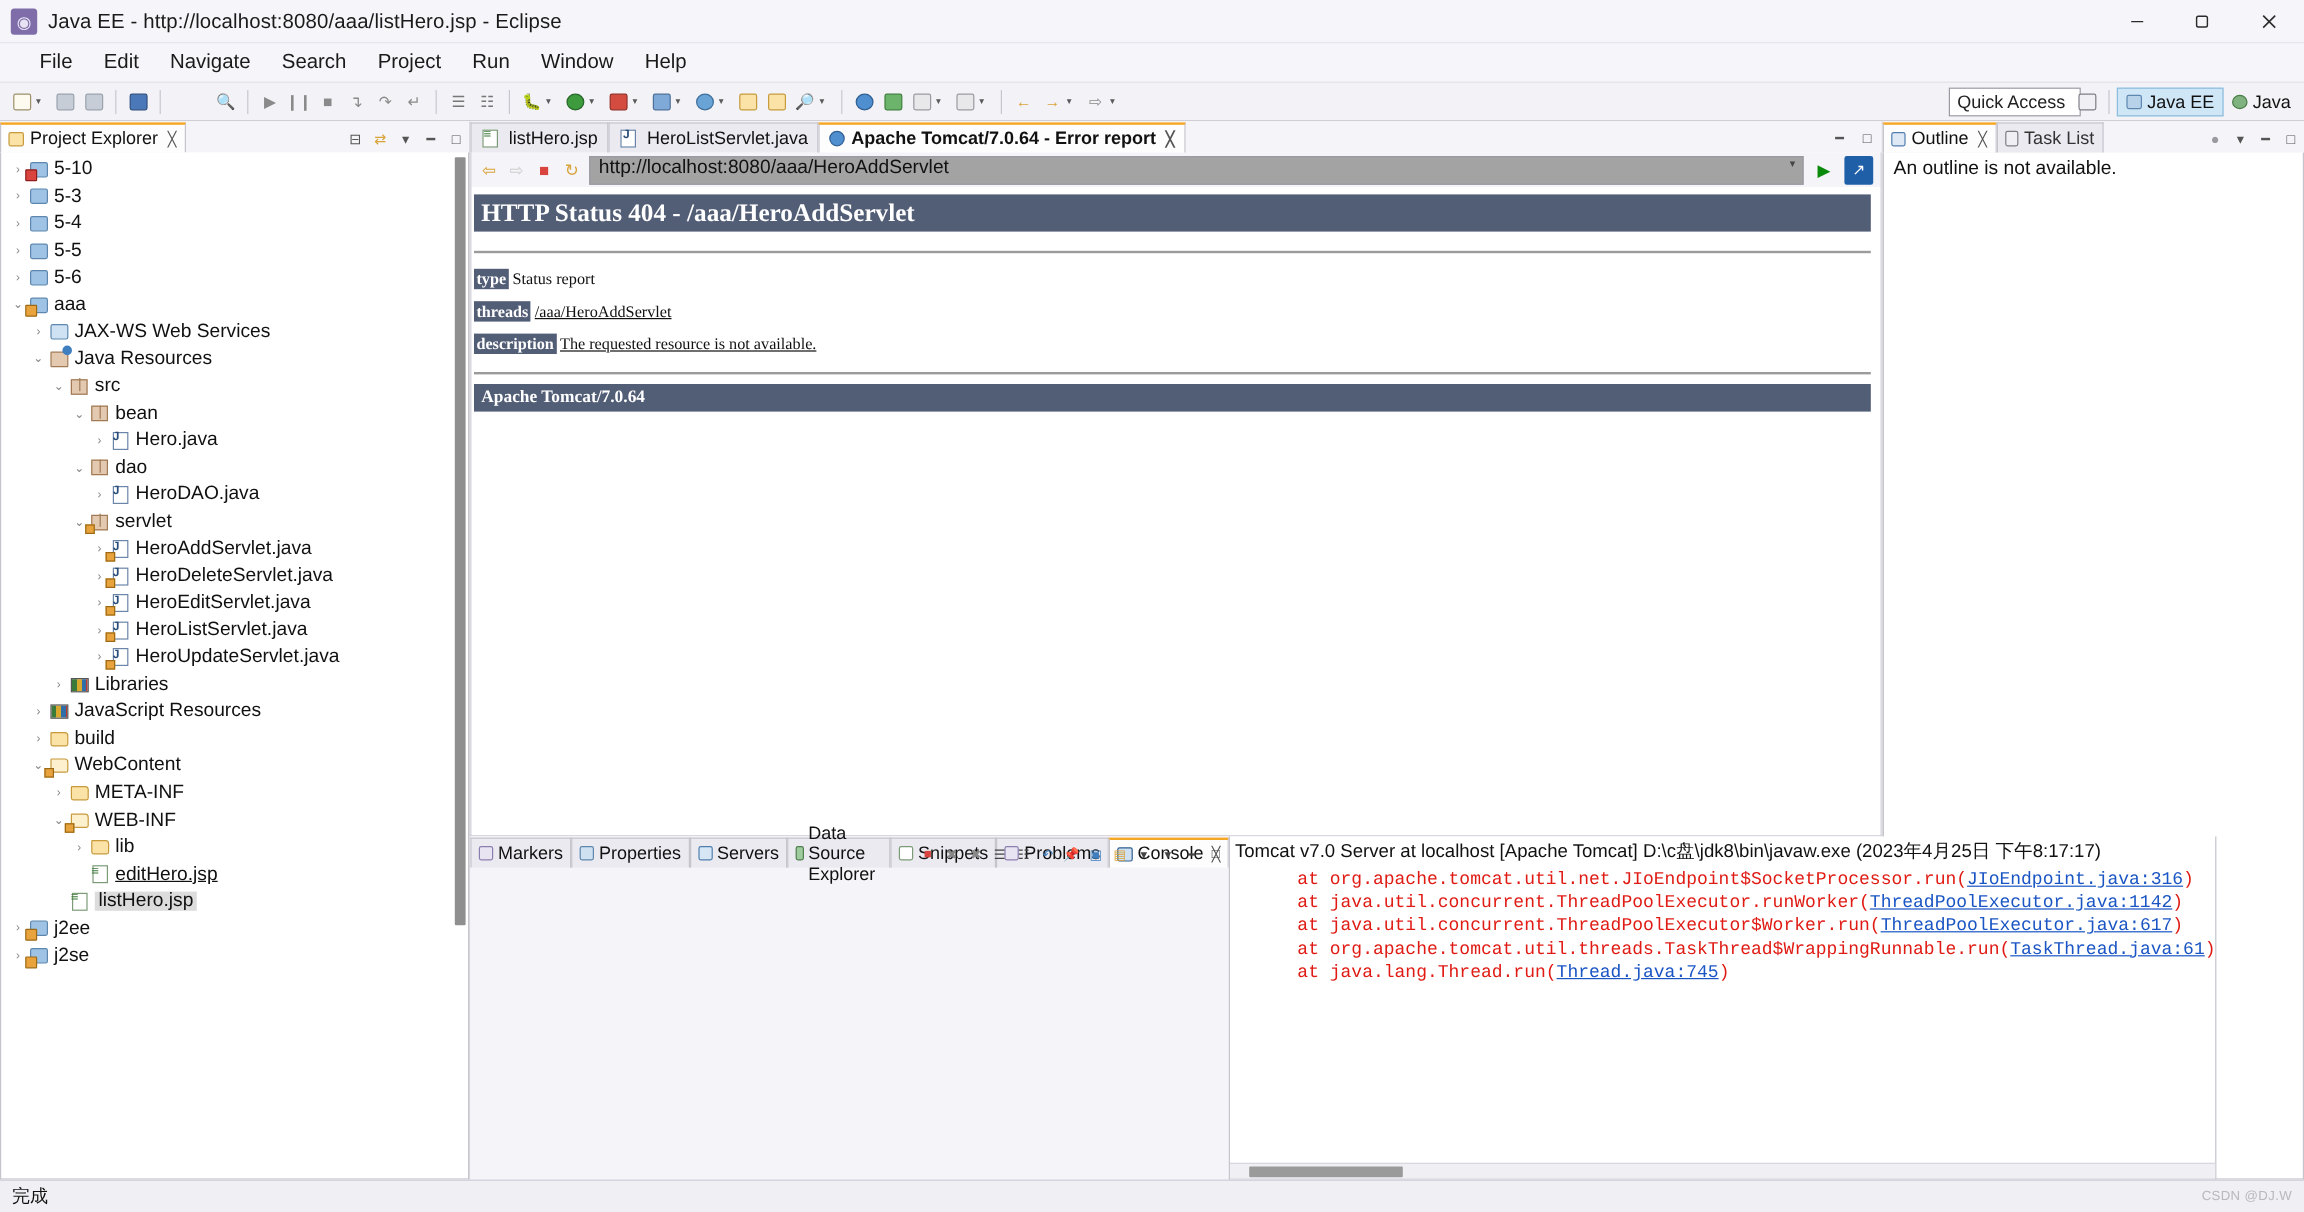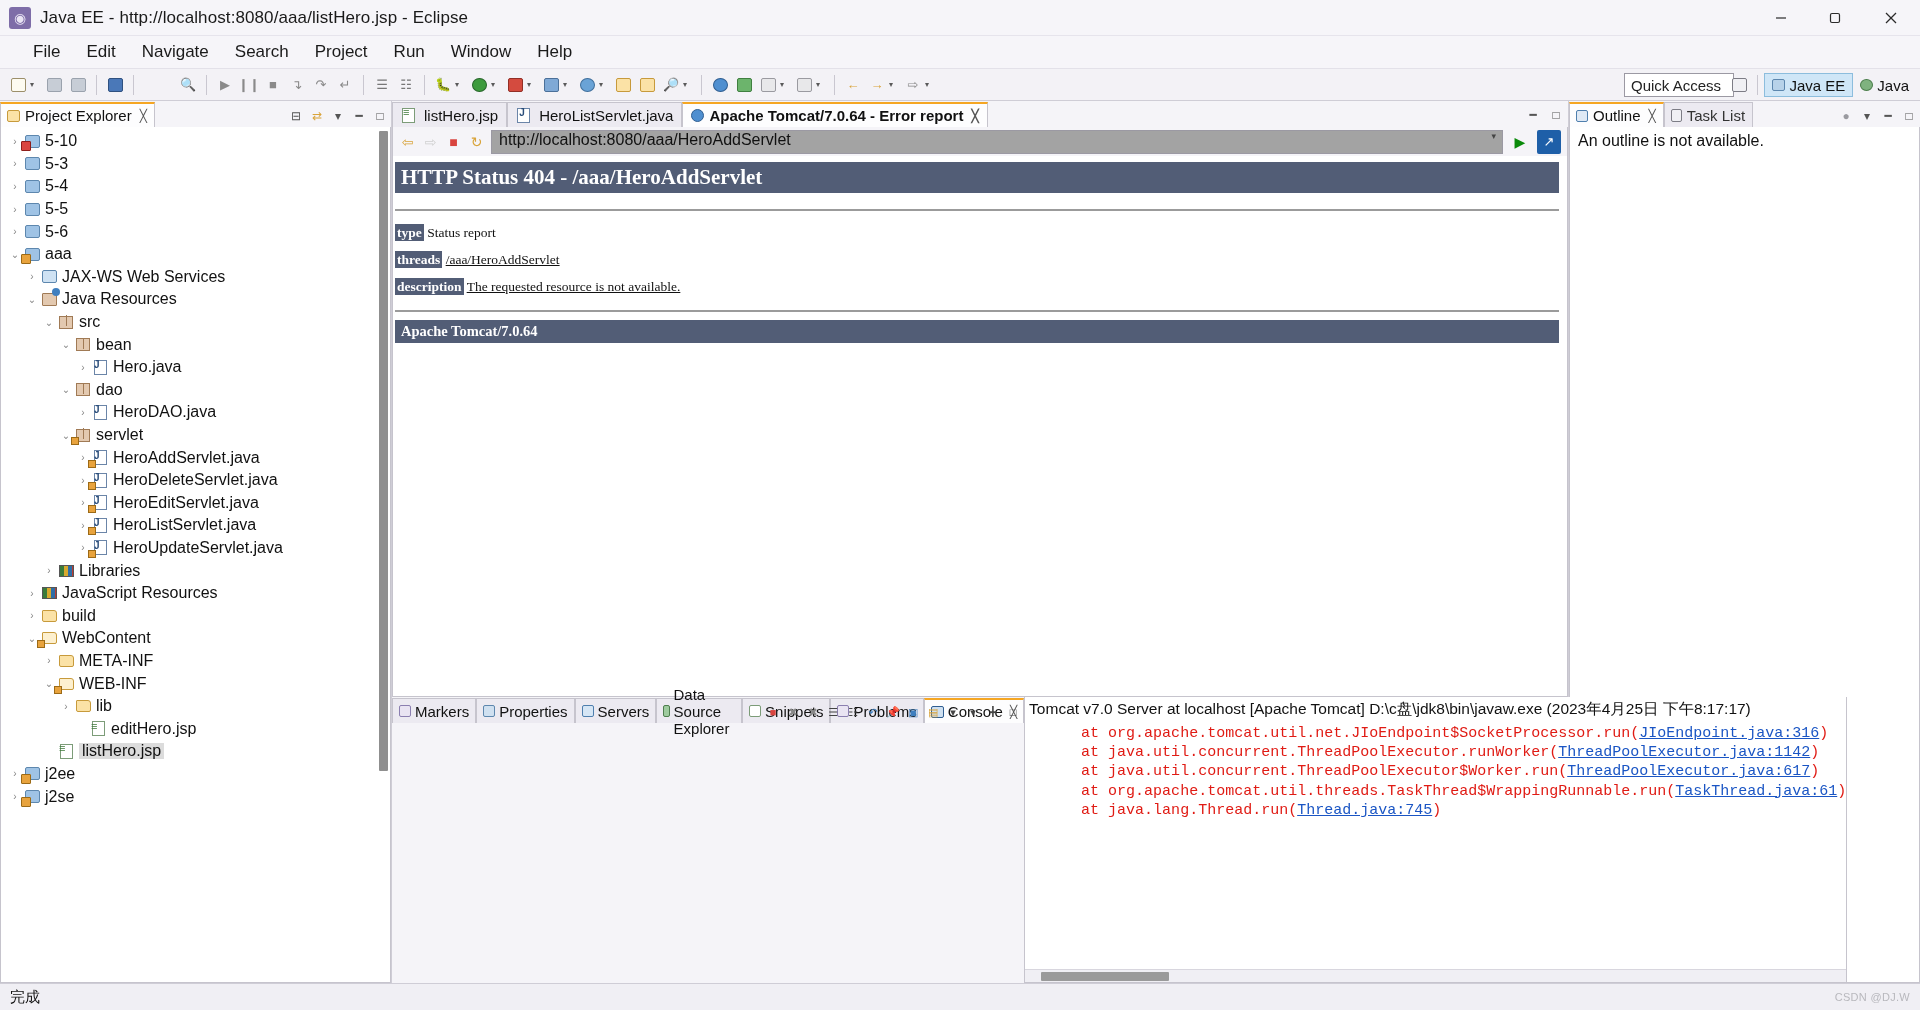--- a/index.html
+++ b/index.html
@@ -637,21 +637,21 @@
               </span>
               <span class="node-label">WEB-INF</span>
             </div>
             <div class="tree-row" style="padding-left: 57px;">
               <span class="twisty">›</span>
               <span class="node-icon">
                 <span class="ic-folder"></span>
               </span>
               <span class="node-label">lib</span>
             </div>
-            <div class="tree-row" style="padding-left: 72px;">
+            <div class="tree-row" style="padding-left: 57px; text-decoration: underline;">
               <span class="twisty"></span>
               <span class="node-icon">
                 <span class="ic-jsp"></span>
               </span>
               <span class="node-label">editHero.jsp</span>
             </div>
             <div class="tree-row selected" style="padding-left: 40px;">
               <span class="twisty"></span>
               <span class="node-icon">
                 <span class="ic-jsp"></span>

